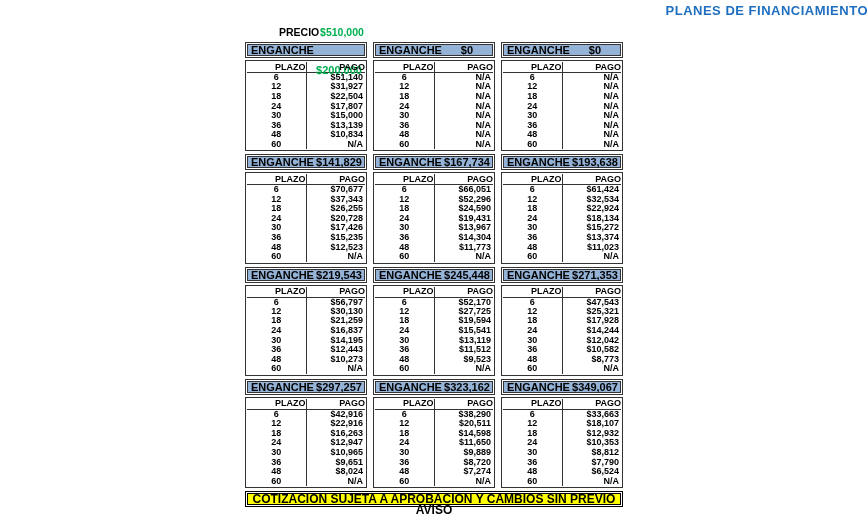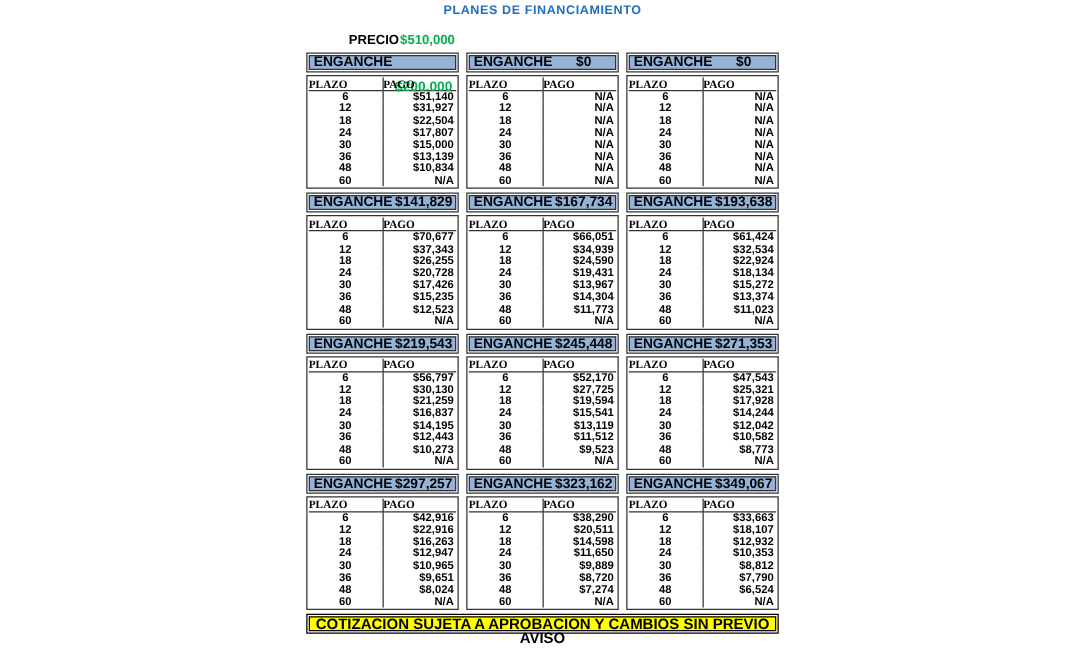--- a/index.html
+++ b/index.html
@@ -7,22 +7,22 @@
   body {
     width: 868px; height: 520px; overflow: hidden;
     font-family: "Liberation Sans", sans-serif;
     font-weight: bold;
     color: #000000;
   }
   .page { position: relative; width: 868px; height: 520px; }
 
   .title {
     margin-top: 3px;
-    text-align: center;
-    font-size: 10px;
+    text-align: right;
+    font-size: 13px;
     letter-spacing: 0.5px;
     color: var(--title-blue, #1F6FC0);
     height: 19px;
   }
 
   .content { width: 378px; margin: 0 auto; }
 
   .info { margin-top: 4px; padding-left: 6px; }
   .info-row { display: flex; height: 12px; font-size: 10.5px; line-height: 12px; }
   .info-label { width: 62px; padding-left: 28px; }
@@ -48,21 +48,21 @@
   .eng-label { padding-left: 3px; }
   .eng-value { flex: 1; text-align: center; }
   .eng-value.green { color: var(--green, #00B050); margin-top: 40px; }
 
   .tbl-outer { border: 1px solid var(--border, #333); padding: 1px; margin-top: 2px; background: #fff; }
   table.tbl { width: 100%; border-collapse: collapse; table-layout: fixed; }
   .tbl th, .tbl td {
     font-size: 9px; line-height: 9px; font-weight: bold;
     height: 9.6px; padding: 0; vertical-align: middle;
   }
-  .tbl th { height: 10.5px; border-bottom: 1px solid var(--border, #333); text-align: left; font-family: Liberation Serif, serif; }
+  .tbl th { height: 10.5px; border-bottom: 1px solid var(--border, #333); text-align: right; }
   .tbl th:first-child, .tbl td:first-child { border-right: 1px solid var(--border, #333); }
   .tbl td:first-child { text-align: center; }
   .tbl td:last-child { text-align: right; padding-right: 2px; }
 
   .footer-outer { margin-top: 3px; border: 1px solid #000; padding: 1px; height: 16px; }
   .footer-inner {
     border: 1px solid #000;
     background: var(--footer-yellow, #FFFF00);
     height: 12px; text-align: center;
     font-size: 12px; line-height: 11px;
@@ -312,21 +312,21 @@
             <th>PAGO</th>
           </tr>
         </thead>
         <tbody>
                 <tr>
                   <td>6</td>
                   <td>$66,051</td>
                 </tr>
                 <tr>
                   <td>12</td>
-                  <td>$34,939</td>
+                  <td>$52,296</td>
                 </tr>
                 <tr>
                   <td>18</td>
                   <td>$24,590</td>
                 </tr>
                 <tr>
                   <td>24</td>
                   <td>$19,431</td>
                 </tr>
                 <tr>

